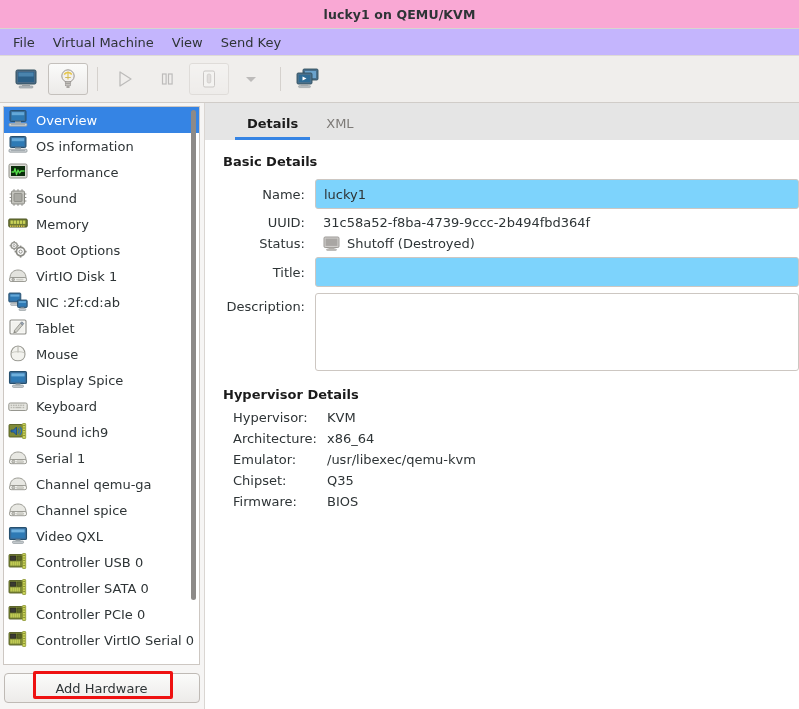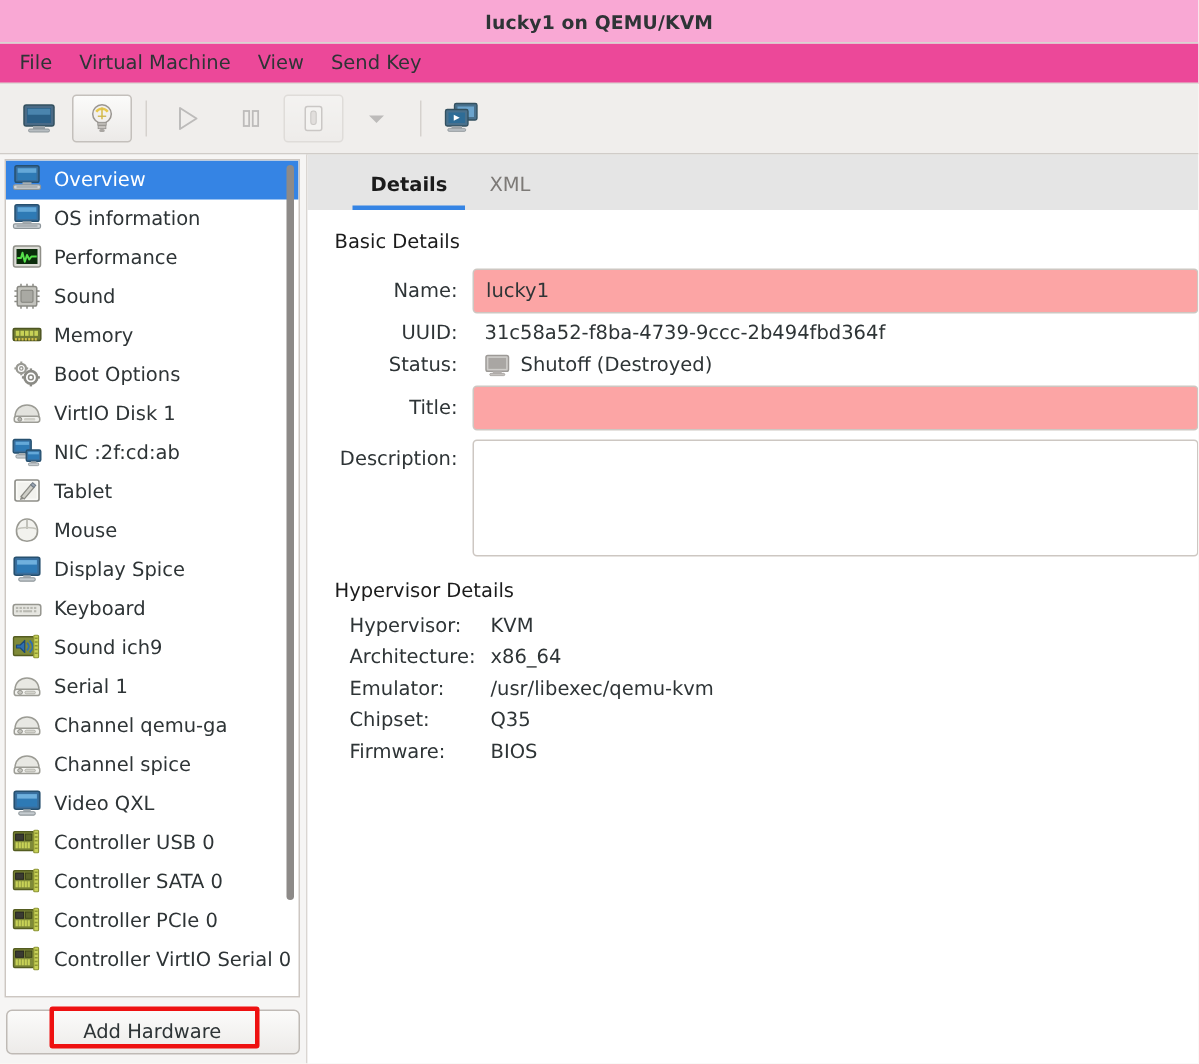--- a/index.html
+++ b/index.html
@@ -23,21 +23,21 @@
   .titlebar-text {
     font-size: 12.5px;
     font-weight: bold;
     color: #2e3436;
     letter-spacing: .1px;
   }
 
   
   .menubar {
     height: 27px;
-    background: #ec4899;
+    background: #c4b5fd;
     border-bottom: 1px solid #dedad6;
     display: flex; align-items: center;
     padding-left: 4px;
   }
   .menu-item {
     padding: 3px 9px;
     font-size: 13px;
     color: #2e3436;
     cursor: default;
     border-radius: 3px;
@@ -196,21 +196,21 @@
   }
 
   .details-area {
     flex: 1;
     background: #ffffff;
     padding: 14px 0 0 18px;
     overflow: hidden;
   }
   .section-title {
     font-size: 13px;
-    font-weight: normal;
+    font-weight: bold;
     color: #1b1b1b;
     margin-bottom: 10px;
   }
   .frow {
     display: flex;
     align-items: center;
     margin-bottom: 6px;
   }
   .frow.tall { align-items: flex-start; }
   .flabel {
@@ -218,21 +218,21 @@
     min-width: 92px;
     text-align: right;
     padding-right: 10px;
     font-size: 13px;
     color: #2e3436;
   }
   .fvalue { font-size: 13px; color: #2e3436; }
   .finput {
     height: 30px;
     width: 620px;
-    background: #fca5a5;
+    background: #7dd3fc;
     border: 1px solid #cdc7c2;
     border-radius: 3px;
     display: flex; align-items: center;
     padding: 0 8px;
     font-size: 13px;
     color: #2e3436;
   }
   .ftextarea {
     height: 78px;
     width: 620px;

